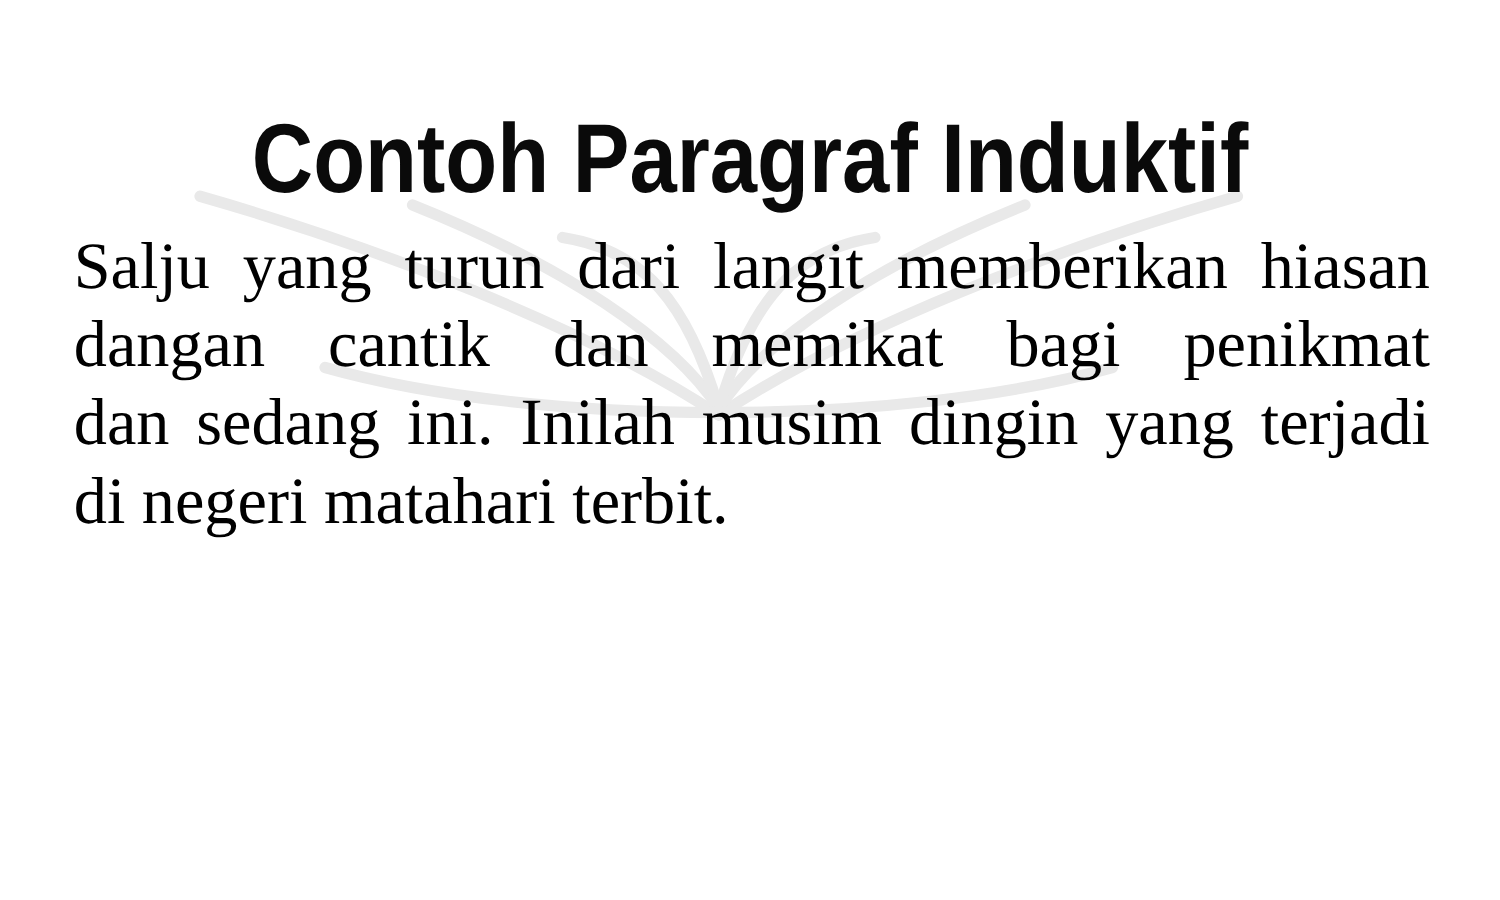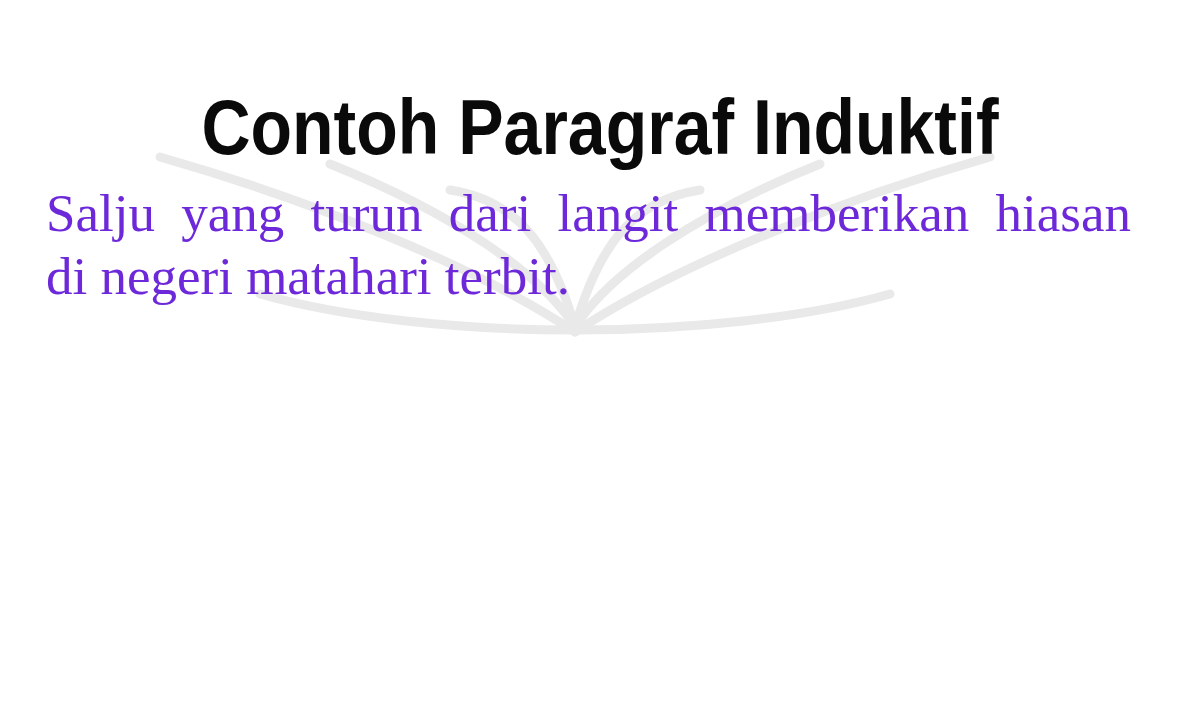--- a/index.html
+++ b/index.html
@@ -38,27 +38,27 @@
     font-weight: 800;
     letter-spacing: 0px;
     color: #0a0a0a;
     transform: scaleY(1.15);
     transform-origin: 50% 60%;
     z-index: 2;
     white-space: nowrap;
   }
   .paragraph {
     position: absolute;
-    left: 46px;
+    left: 59px;
     top: 182px;
     width: 1085px;
     font-family: "Liberation Serif", serif;
     font-size: 53px;
     line-height: 62.5px;
-    color: #6d28d9;
+    color: #000000;
     z-index: 1;
   }
   .pline {
     text-align: justify;
     text-align-last: justify;
     white-space: nowrap;
   }
   .pline.last {
     text-align: right;
     text-align-last: left;
@@ -76,16 +76,18 @@
     <path d="M670,22 C550,70 460,130 425,185"></path>
     <path d="M425,185 C400,100 365,58 300,48"></path>
     <path d="M425,185 C450,100 485,58 550,48"></path>
     <path d="M110,152 C280,200 570,200 740,152"></path>
   </svg>
 
   <div class="title">Contoh Paragraf Induktif</div>
 
   <div class="paragraph">
     <div class="pline">Salju yang turun dari langit memberikan hiasan</div>
+    <div class="pline">dangan cantik dan memikat bagi penikmat</div>
+    <div class="pline">dan sedang ini. Inilah musim dingin yang terjadi</div>
     <div class="pline last">di negeri matahari terbit.</div>
   </div>
 
 </div>
 
 </body></html>

